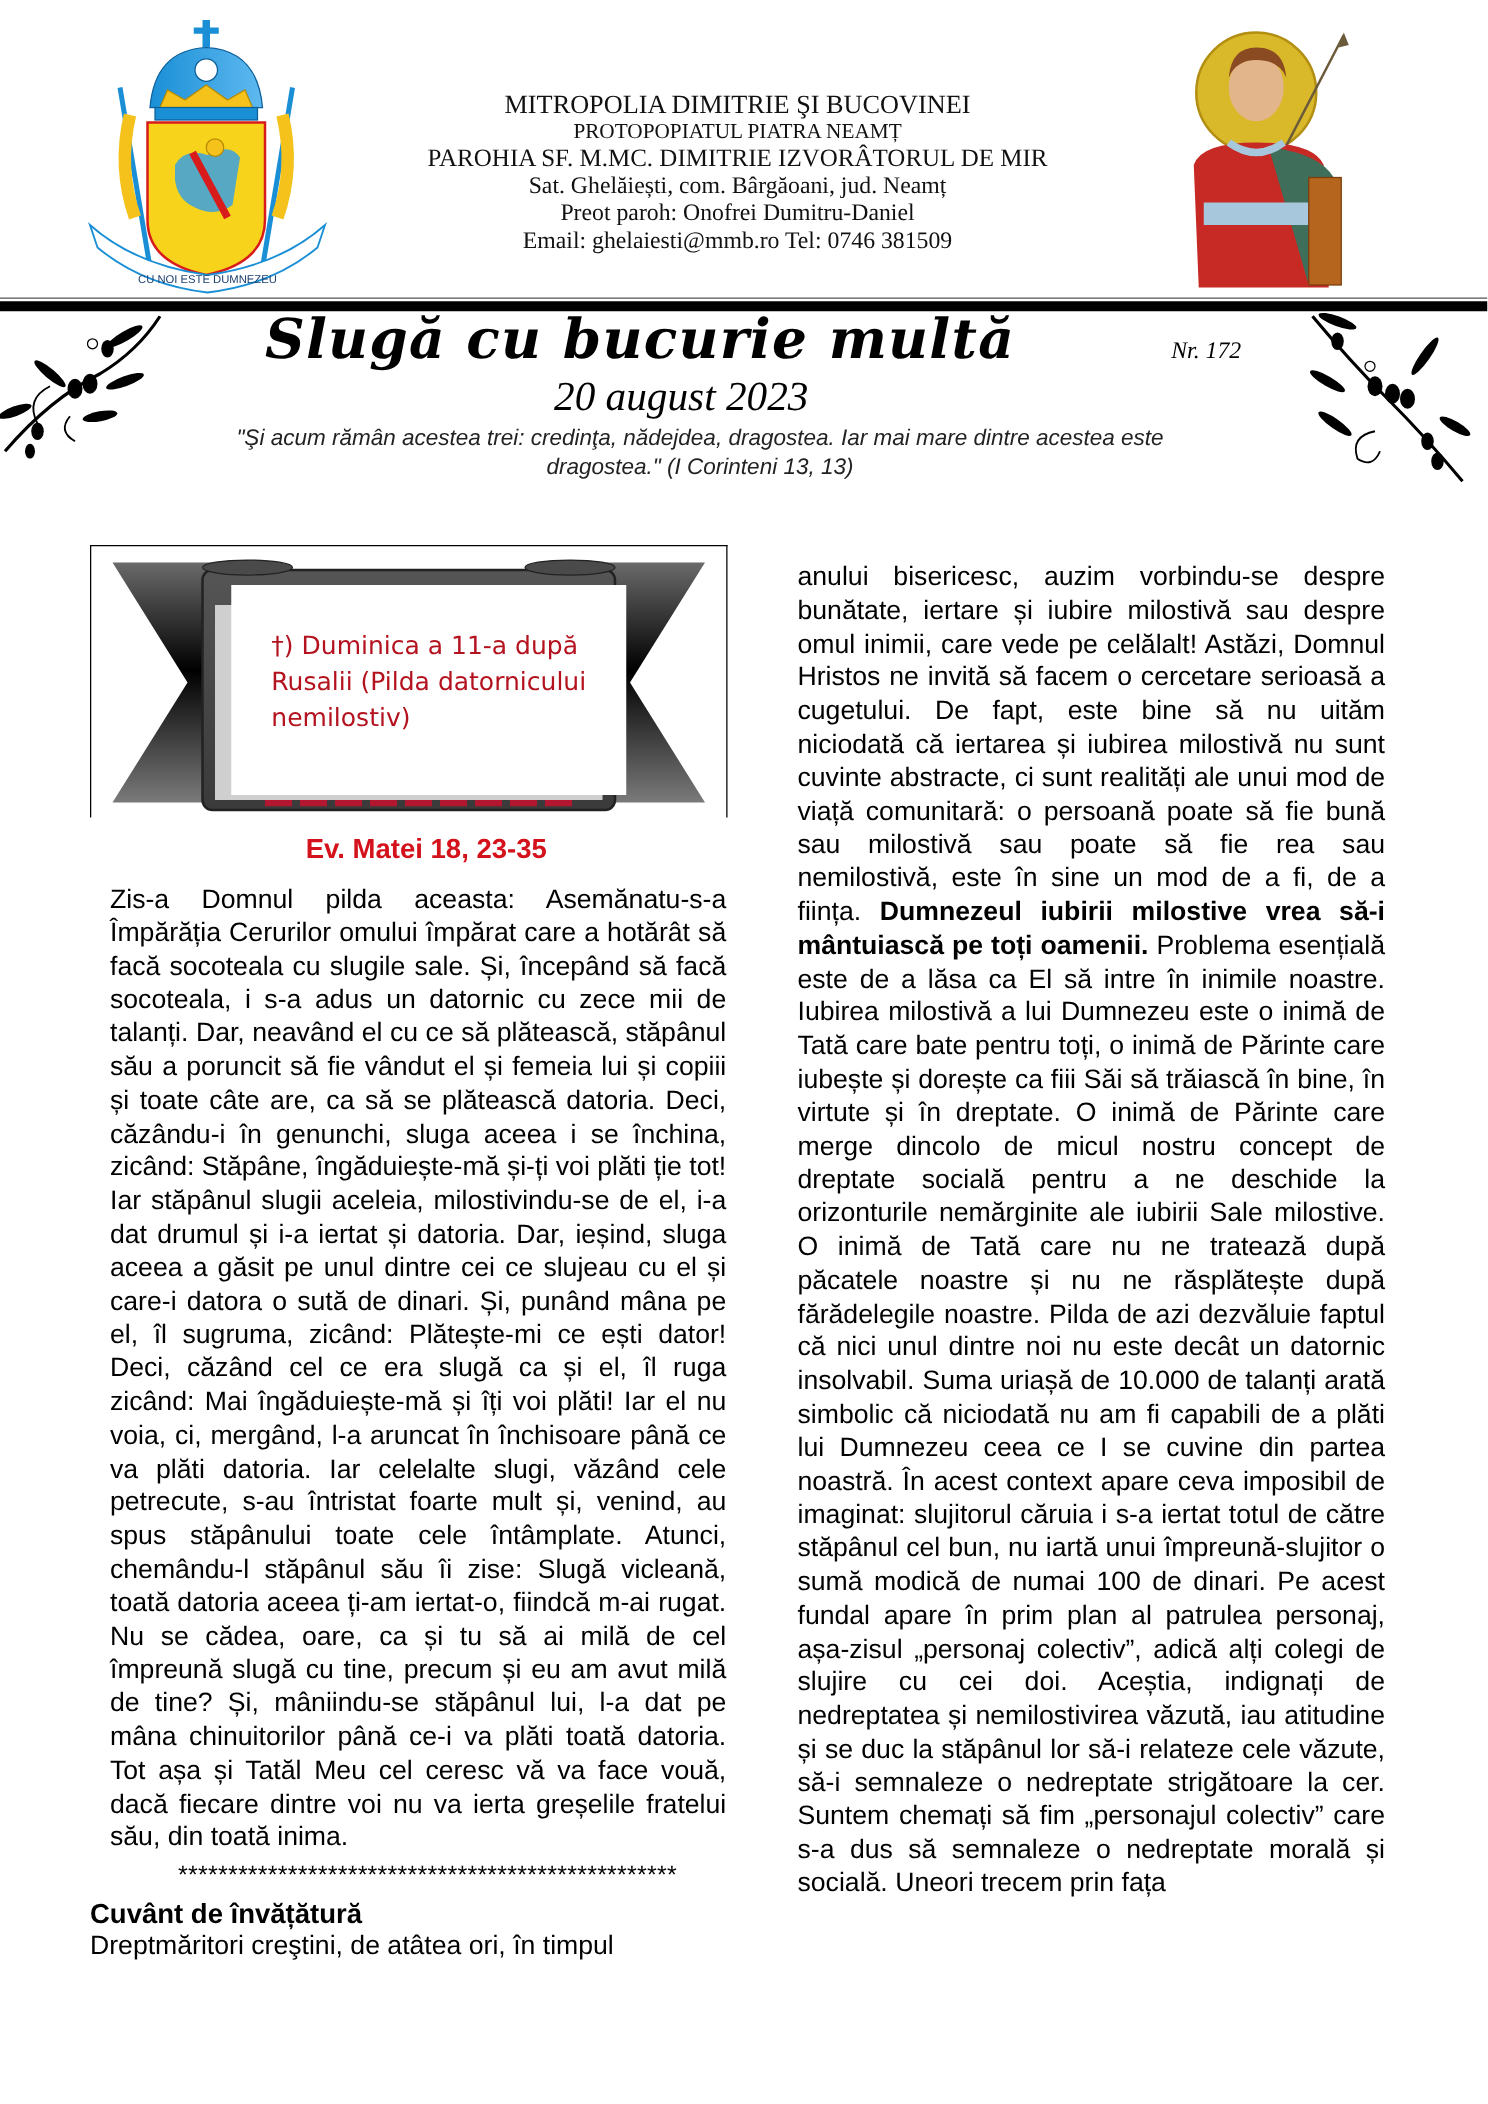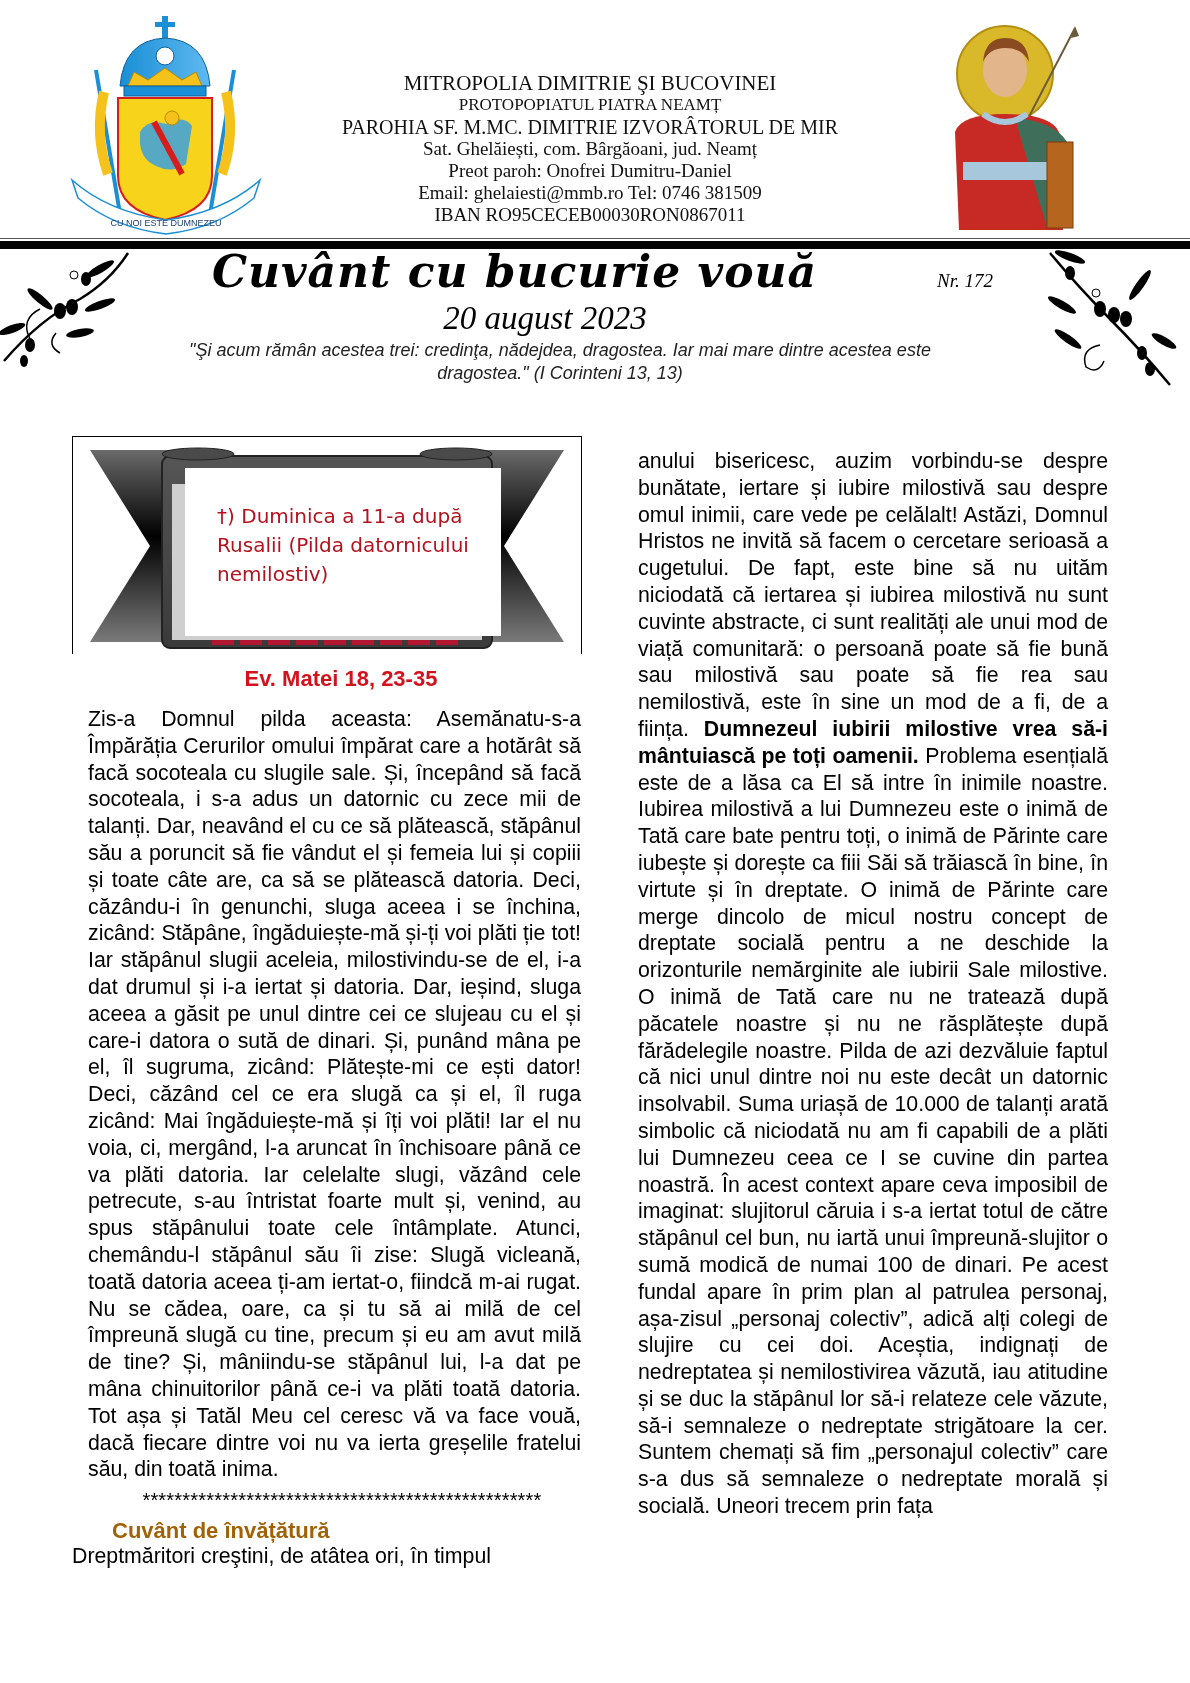--- a/index.html
+++ b/index.html
@@ -34,21 +34,21 @@
   .banner-text { color:#b3121e; font-family:"DejaVu Sans", sans-serif; font-size:20px; line-height:29px; margin-top:-14px; }
   .banner-cut { position:absolute; left:140px; top:204px; width:250px; height:5px; background:repeating-linear-gradient(90deg,#c8102e 0 22px, transparent 22px 28px); opacity:.85; }
 
   .gospel-ref { left:72px; width:538px; top:666px; text-align:center; color:#d3121c; font-weight:bold; font-size:22px; }
 
   .col { font-size:21.3px; line-height:26.8px; text-align:justify; }
   .col-left { left:72px; top:690px; width:525px; }
   .col-right { left:622px; top:432px; width:502px; }
   .col p { margin:16px; }
   .stars { left:72px; width:540px; top:1490px; text-align:center; font-size:20px; letter-spacing:0.2px; line-height:20px; }
-  .section-title { left:72px; top:1518px; color:#a16207; font-weight:bold; font-size:22px;margin-left:40px; }
+  .section-title { left:72px; top:1518px; color:#000000; font-weight:bold; font-size:22px; }
   .intro { left:72px; top:1544px; font-size:21.3px; }
   b { font-weight:bold; }
 </style>
 </head>
 <body>
 
 <svg class="abs crest" viewBox="0 0 196 222">
   <defs>
     <linearGradient id="cg" x1="0" y1="0" x2="1" y2="0">
         <stop offset="0" stop-color="#1a8fd6"></stop>
@@ -80,21 +80,20 @@
   <text x="98" y="212" text-anchor="middle" font-family="Liberation Sans, sans-serif" font-size="9" fill="#1a3f6f">CU NOI ESTE DUMNEZEU</text>
 </svg>
 
 <div class="abs hdr-block">
   <div class="h-l1">MITROPOLIA DIMITRIE ŞI BUCOVINEI</div>
   <div class="h-l2">PROTOPOPIATUL PIATRA NEAMȚ</div>
   <div class="h-l3">PAROHIA SF. M.MC. DIMITRIE IZVORÂTORUL DE MIR</div>
   <div class="h-l4">Sat. Ghelăiești, com. Bârgăoani, jud. Neamț</div>
   <div class="h-l5">Preot paroh: Onofrei Dumitru-Daniel</div>
   <div class="h-l6">Email: ghelaiesti@mmb.ro Tel: 0746 381509</div>
-  <div class="h-l7">IBAN RO95CECEB00030RON0867011</div>
 </div>
 
 <svg class="abs saint" viewBox="0 0 160 214">
   <circle cx="70" cy="52" r="48" fill="#d9b829" stroke="#b28f12" stroke-width="2"></circle>
   <line x1="140" y1="6" x2="60" y2="160" stroke="#6b5b3a" stroke-width="2"></line>
   <polygon points="140,4 136,16 144,14" fill="#6b5b3a"></polygon>
   <ellipse cx="70" cy="48" rx="22" ry="27" fill="#e3b58a"></ellipse>
   <path d="M48 40 Q50 16 70 16 Q92 16 94 40 Q88 26 70 26 Q54 26 48 40 Z" fill="#8a4a22"></path>
   <path d="M20 110 Q26 92 70 92 Q116 92 124 110 L128 208 L24 208 Z" fill="#c72a24"></path>
   <path d="M80 96 Q120 100 132 120 L136 200 L112 206 Z" fill="#3f6f5a"></path>
@@ -133,21 +132,21 @@
   <ellipse cx="102" cy="104" rx="5" ry="7" fill="#000"></ellipse>
   <ellipse cx="110" cy="120" rx="5" ry="7" fill="#000"></ellipse>
   <ellipse cx="30" cy="8" rx="16" ry="4" transform="rotate(20 30 8)" fill="#000"></ellipse>
   <ellipse cx="100" cy="36" rx="18" ry="4" transform="rotate(-55 100 36)" fill="#000"></ellipse>
   <ellipse cx="22" cy="56" rx="16" ry="4" transform="rotate(30 22 56)" fill="#000"></ellipse>
   <ellipse cx="28" cy="90" rx="16" ry="4" transform="rotate(35 28 90)" fill="#000"></ellipse>
   <ellipse cx="124" cy="92" rx="14" ry="4" transform="rotate(30 124 92)" fill="#000"></ellipse>
   <circle cx="56" cy="44" r="4" fill="none" stroke="#000"></circle>
 </svg>
 
-<div class="abs title">Cuvânt cu bucurie vouă</div>
+<div class="abs title">Slugă cu bucurie multă</div>
 <div class="abs issue">Nr. 172</div>
 <div class="abs date">20 august 2023</div>
 <div class="abs motto">
   <div>"Şi acum rămân acestea trei: credinţa, nădejdea, dragostea. Iar mai mare dintre acestea este</div>
   <div>dragostea."     (I Corinteni 13, 13)</div>
 </div>
 
 <div class="abs banner">
   <div class="banner-frame"></div>
   <svg style="position:absolute;left:0;top:0" width="512" height="222" viewBox="0 0 512 222">

